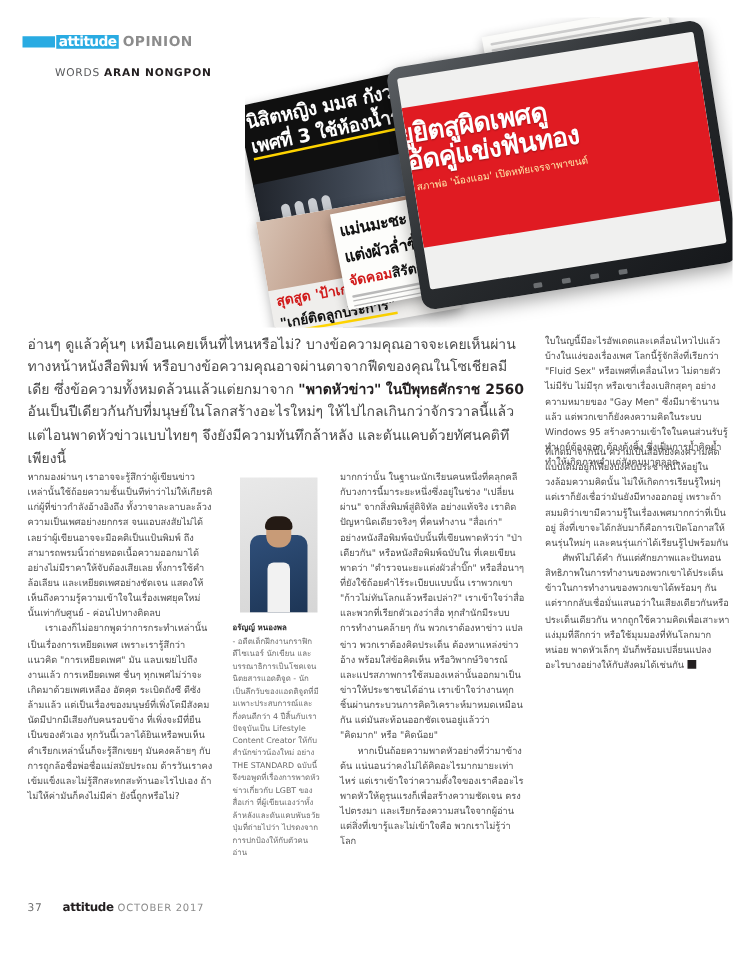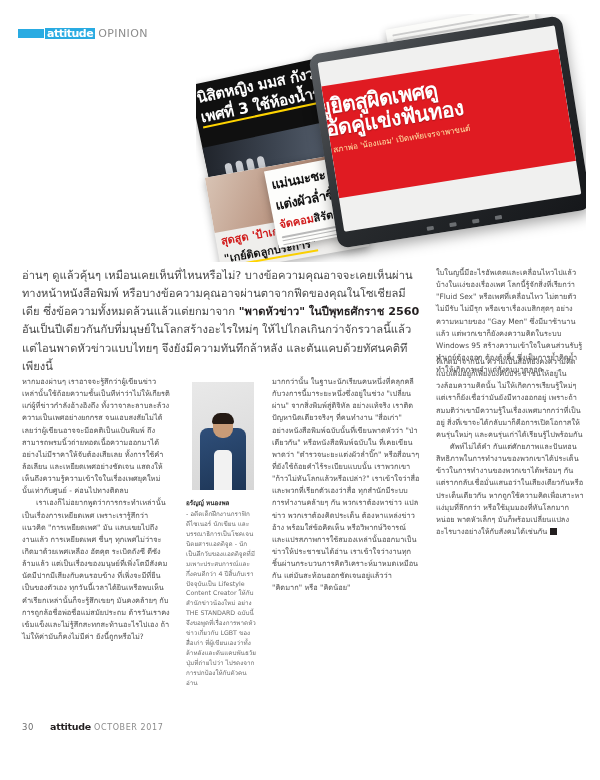--- a/index.html
+++ b/index.html
@@ -43,21 +43,21 @@
     background: #29ABE2;
     color: #ffffff;
     padding: 0 2px;
     line-height: 11px;
   }
   .masthead-section {
     font-size: 11px;
     color: #8c8c8c;
     letter-spacing: 0.4px;
     margin-left: 3px;
-    font-weight: 400;
+    font-weight: 700;
   }
 
   
   .headline {
     position: absolute;
     left: 32px;
     top: 48px;
     width: 210px;
   }
   .headline-line {
@@ -314,20 +314,24 @@
 
 <div class="page">
 
   <div class="masthead">
     <span class="masthead-bar"></span>
     <span class="masthead-logo">attitude</span>
     <span class="masthead-section">OPINION</span>
   </div>
 
   <div class="headline">
+    <div class="byline">
+      <span>WORDS</span>
+      <b>ARAN NONGPON</b>
+    </div>
   </div>
 
   <div class="collage">
 
     <div class="clip clip-under"></div>
 
     <div class="clip clip-paper">
       <span class="hd"></span>
       <i></i><i></i><i></i><i></i><i></i><i></i><i></i><i></i><i></i><i></i><i></i><i></i>
     </div>
@@ -404,32 +408,33 @@
     <div class="head"></div>
     <div class="hair"></div>
   </div>
   <div class="caption">
     <span class="cname">อรัญญ์ หนองพล</span>
     <span>- อดีตเด็กฝึกงานกราฟิกดีไซเนอร์ นักเขียน และบรรณาธิการเป็นโชคเจนนิตยสารแอดติจูด - นักเป็นลึกวับของแอดติจูดที่มีมเพาะประสบการณ์และกึ่งคนดีกว่า 4 ปีสิ้นกับเรา ปัจจุบันเป็น Lifestyle Content Creator ให้กับสำนักข่าวน้องใหม่ อย่าง THE STANDARD ฉบับนี้จึงขอพูดที่เรื่องการพาดหัวข่าวเกี่ยวกับ LGBT ของสื่อเก่า ที่ผู้เขียนเองว่าทั้งล้าหลังและดันแคบพันธวัย ปุ่มที่ถ่ายไปว่า ไปรดงจากการปกป้องให้กับตัวคนอ่าน</span>
   </div>
 
   <div class="col col-3">
     <p>มากกว่านั้น ในฐานะนักเรียนคนหนึ่งที่คลุกคลีกับวงการนี้มาระยะหนึ่งซึ่งอยู่ในช่วง "เปลี่ยนผ่าน" จากสิ่งพิมพ์สู่ดิจิทัล อย่างแท้จริง เราติดปัญหานิดเดียวจริงๆ ที่คนทำงาน "สื่อเก่า" อย่างหนังสือพิมพ์ฉบับนั้นที่เขียนพาดหัวว่า "ป่าเดียวกัน" หรือหนังสือพิมพ์ฉบับใน ที่เคยเขียนพาดว่า "ตำรวจนะยะแต่งผัวล่ำบิ๊ก" หรือสื่อนาๆ ที่ยังใช้ถ้อยคำไร้ระเบียบแบบนั้น เราพวกเขา "ก้าวไม่ทันโลกแล้วหรือเปล่า?" เราเข้าใจว่าสื่อ และพวกที่เรียกตัวเองว่าสื่อ ทุกสำนักมีระบบการทำงานคล้ายๆ กัน พวกเราต้องหาข่าว แปลข่าว พวกเราต้องคิดประเด็น ต้องหาแหล่งข่าวอ้าง พร้อมใส่ข้อคิดเห็น หรือวิพากษ์วิจารณ์ และแปรสภาพการใช้สมองเหล่านั้นออกมาเป็นข่าวให้ประชาชนได้อ่าน เราเข้าใจว่างานทุกชิ้นผ่านกระบวนการคิดวิเคราะห์มาหมดเหมือนกัน แต่มันสะท้อนออกชัดเจนอยู่แล้วว่า "คิดมาก" หรือ "คิดน้อย"</p>
+    <p>หากเป็นถ้อยความพาดหัวอย่างที่ว่ามาข้างต้น แน่นอนว่าคงไม่ได้คิดอะไรมากมายะเท่าไหร่ แต่เราเข้าใจว่าความตั้งใจของเราคืออะไร พาดหัวให้ดูรุนแรงก็เพื่อสร้างความชัดเจน ตรงไปตรงมา และเรียกร้องความสนใจจากผู้อ่าน แต่สิ่งที่เขารู้และไม่เข้าใจคือ พวกเราไม่รู้ว่าโลก</p>
   </div>
 
   <div class="col col-4-top">
     <p>ใบในญนี้มีอะไรอัพเดตและเคลื่อนไหวไปแล้วบ้างในแง่ของเรื่องเพศ โลกนี้รู้จักสิ่งที่เรียกว่า "Fluid Sex" หรือเพศที่เคลื่อนไหว ไม่ตายตัว ไม่มีรับ ไม่มีรุก หรือเขาเรื่องเบสิกสุดๆ อย่างความหมายของ "Gay Men" ซึ่งมีมาช้านานแล้ว แต่พวกเขาก็ยังคงความคิดในระบบ Windows 95 สร้างความเข้าใจในคนส่วนรับรู้ทำเกย์ต้องออก ต้องตุ้งติ้ง ซึ่งเป็นการย้ำคิดย้ำทำให้เกิดภาพจำแก่สังคมมาตลอด</p>
   </div>
 
   <div class="col col-4">
     <p>ที่เกิดมาจากนั้น ความเป็นสื่อที่ยังคงความคิดแบบเดิมอยู่ก็เพียงบังคับประชาชนให้อยู่ในวงล้อมความคิดนั้น ไม่ให้เกิดการเรียนรู้ใหม่ๆ แต่เราก็ยังเชื่อว่ามันยังมีทางออกอยู่ เพราะถ้าสมมติว่าเขามีความรู้ในเรื่องเพศมากกว่าที่เป็นอยู่ สิ่งที่เขาจะได้กลับมาก็คือการเปิดโอกาสให้คนรุ่นใหม่ๆ และคนรุ่นเก่าได้เรียนรู้ไปพร้อมกัน</p>
     <p><span>ศัพท์ไม่ได้คำ กันแต่ศักยภาพและปันทอนสิทธิภาพในการทำงานของพวกเขาได้ประเด็นข้าวในการทำงานของพวกเขาได้พร้อมๆ กัน แต่รากกลับเชื่อมั่นแสนอว่าในเสียงเดียวกันหรือประเด็นเดียวกัน หากถูกใช้ความคิดเพื่อเสาะหาแง่มุมที่ลึกกว่า หรือใช้มุมมองที่ทันโลกมากหน่อย พาดหัวเล็กๆ มันก็พร้อมเปลี่ยนแปลงอะไรบางอย่างให้กับสังคมได้เช่นกัน</span><span class="endmark">a</span></p>
   </div>
 
   <div class="footer">
-    <span class="pg">30</span>
+    <span class="pg">37</span>
     <span>
       <span class="brand">attitude</span>
       <span>OCTOBER 2017</span>
     </span>
   </div>
 
 </div>
 
 </body></html>

